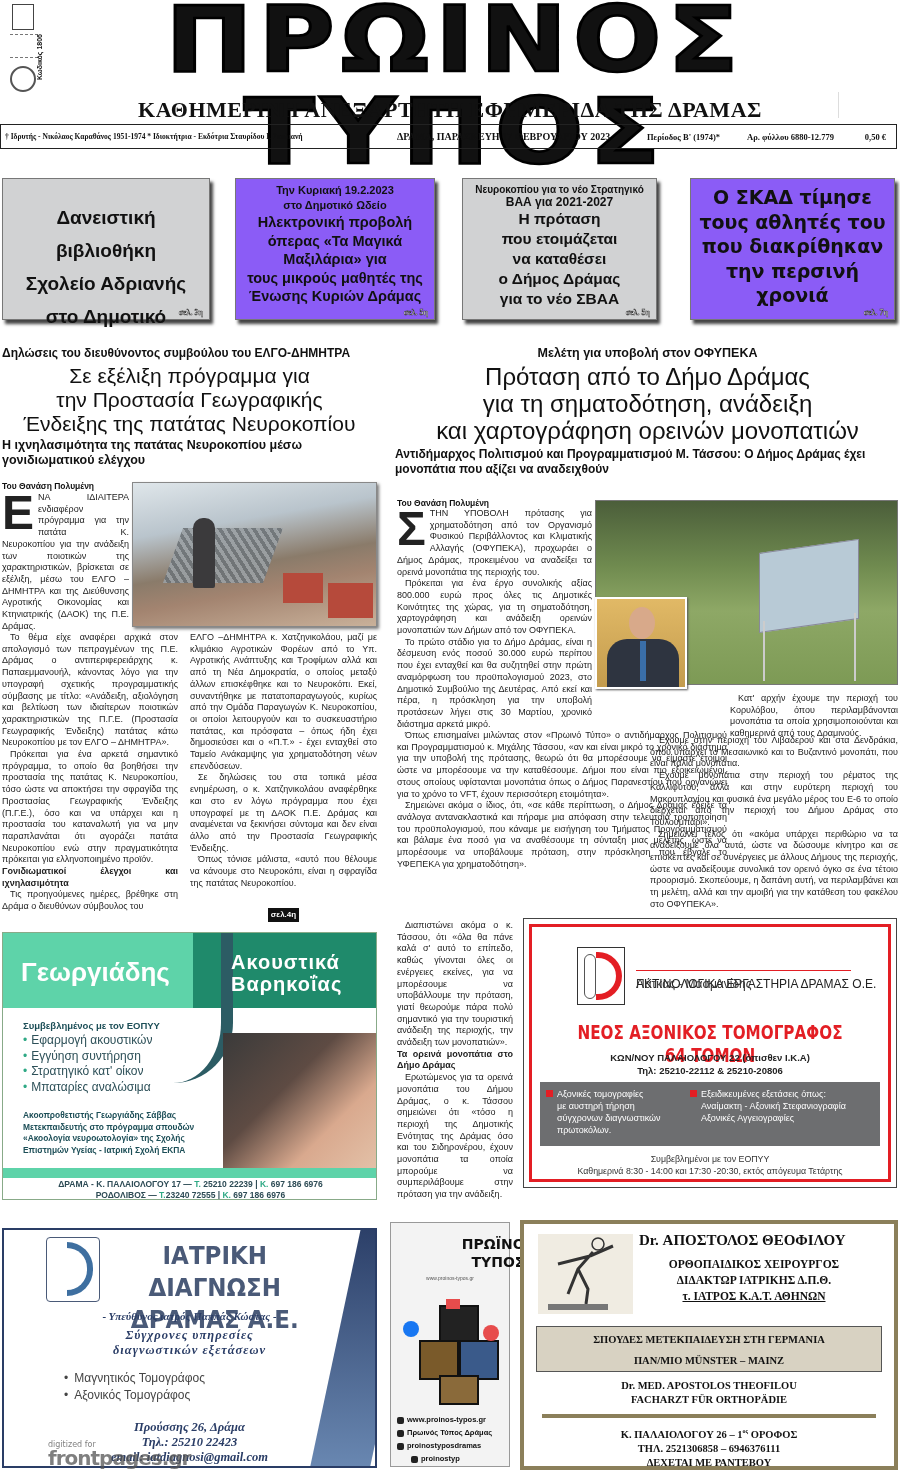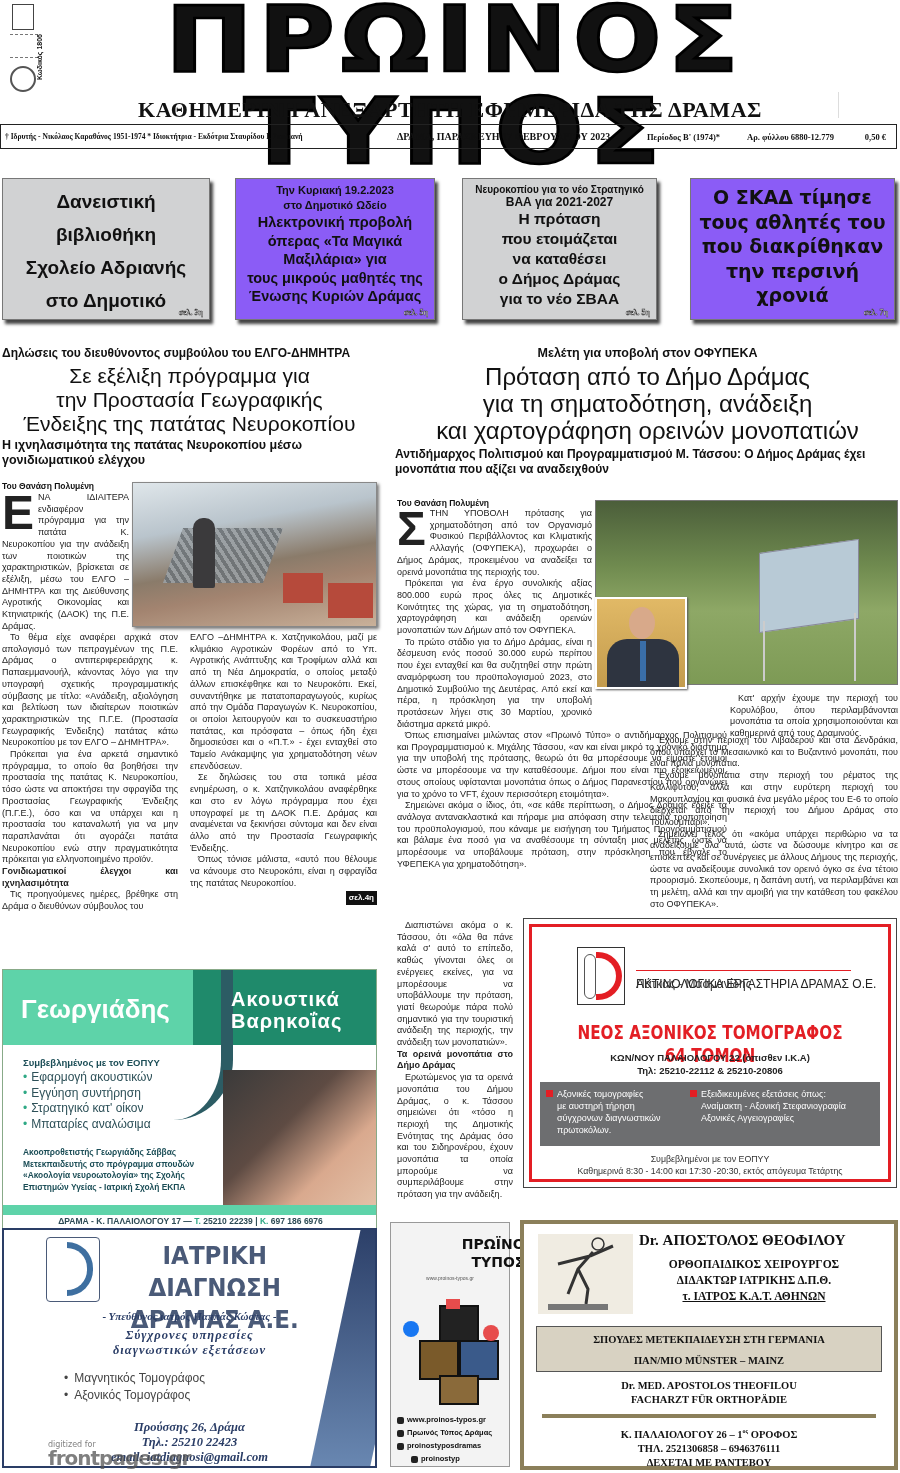--- a/index.html
+++ b/index.html
@@ -51,21 +51,21 @@
   .photo2 { left: 595px; top: 500px; width: 303px; height: 185px; background: linear-gradient(180deg, #4b5e3a 0%, #6f8a4f 35%, #8ea866 60%, #7d9a55 100%); border: 1px solid #777; }
   .photo2 .sign { position:absolute; left:163px; top:45px; width:100px; height:80px; background:#b8cad6; border:1px solid #889; transform: skewY(-8deg); }
   .photo2 .pole1 { position:absolute; left:167px; top:120px; width:2px; height:60px; background:#ccc; }
   .photo2 .pole2 { position:absolute; left:258px; top:112px; width:2px; height:68px; background:#ccc; }
   .portrait { left: 595px; top: 597px; width: 92px; height: 92px; background: linear-gradient(180deg,#e1b966 0%, #c39b4d 100%); border: 2px solid #fff; box-shadow: 1px 1px 2px #555; overflow:hidden; }
   .portrait .head { position:absolute; left:32px; top:8px; width:26px; height:32px; background:#d8a98a; border-radius:50%; }
   .portrait .suit { position:absolute; left:10px; top:40px; width:72px; height:60px; background:#2e3440; border-radius:20px 20px 0 0; }
   .portrait .tie { position:absolute; left:43px; top:42px; width:6px; height:40px; background:#3a6ea8; }
 
   
-  .ad1 { left: 2px; top: 932px; width: 375px; height: 268px; border: 1px solid #8a8; overflow:hidden; background:#fff;margin-top:37px; }
+  .ad1 { left: 2px; top: 932px; width: 375px; height: 268px; border: 1px solid #8a8; overflow:hidden; background:#fff; }
   .ad1 .topl { position:absolute; left:0; top:0; width:190px; height:75px; background:#5ed3a9; }
   .ad1 .topr { position:absolute; left:190px; top:0; width:185px; height:75px; background:#1f8a6b; }
   .ad1 .curve { position:absolute; left:150px; top:0; width:80px; height:150px; border-right:12px solid #2c5c64; border-radius: 0 0 60px 0; }
   .ad1 .brand { position:absolute; left:18px; top:24px; font-size:26px; color:#fff; font-weight:bold; }
   .ad1 .title2 { position:absolute; left:228px; top:18px; font-size:20px; color:#fff; font-weight:bold; line-height:22px; letter-spacing:1px; }
   .ad1 .eopyy { position:absolute; left:20px; top:87px; font-size:9.5px; font-weight:bold; color:#1c4e57; }
   .ad1 .svc { position:absolute; left:20px; top:100px; font-size:12px; color:#2d5058; line-height:15.5px; }
   .ad1 .svc li { list-style:none; }
   .ad1 .svc li::before { content:"•"; color:#2fa985; margin-right:4px; }
   .ad1 .person-txt { position:absolute; left:20px; top:177px; font-size:8.4px; font-weight:bold; color:#1c4e57; line-height:11.5px; }
@@ -140,21 +140,21 @@
 <div class="abs subtitle">ΚΑΘΗΜΕΡΙΝΗ ΑΝΕΞΑΡΤΗΤΗ ΕΦΗΜΕΡΙΔΑ ΤΗΣ ΔΡΑΜΑΣ</div>
 <div class="abs vline"></div>
 <div class="abs infobar">
   <span class="founder">† Ιδρυτής - Νικόλαος Καραθάνος 1951-1974 * Ιδιοκτήτρια - Εκδότρια Σταυρίδου Ι. Στυλιανή</span>
   <span class="date">ΔΡΑΜΑ, ΠΑΡΑΣΚΕΥΗ 17 ΦΕΒΡΟΥΑΡΙΟΥ 2023</span>
   <span class="period">Περίοδος Β' (1974)*</span>
   <span class="issue">Αρ. φύλλου 6880-12.779</span>
   <span class="price">0,50 €</span>
 </div>
 
-<div class="abs teaser gray" style="left:2px;width:208px;padding-top:6px;">
+<div class="abs teaser gray" style="left:2px;width:208px;padding-top:22px;">
   <div class="big">Δανειστική</div>
   <div class="big">βιβλιοθήκη</div>
   <div class="big">Σχολείο Αδριανής</div>
   <div class="big">στο Δημοτικό</div>
   <div class="page">σελ. 3η</div>
 </div>
 <div class="abs teaser white" style="left:235px;width:200px;">
   <div class="kicker">Την Κυριακή 19.2.2023</div>
   <div class="kicker">στο Δημοτικό Ωδείο</div>
   <div class="head" style="font-size:14.5px;line-height:18.5px;">Ηλεκτρονική προβολή</div>
@@ -204,21 +204,21 @@
 <div class="abs body" style="left:2px;top:632px;width:176px;">
   <p>Το θέμα είχε αναφέρει αρχικά στον απολογισμό των πεπραγμένων της Π.Ε. Δράμας ο αντιπεριφερειάρχης κ. Παπαεμμανουήλ, κάνοντας λόγο για την υπογραφή σχετικής προγραμματικής σύμβασης με τίτλο: «Ανάδειξη, αξιολόγηση και βελτίωση των ιδιαίτερων ποιοτικών χαρακτηριστικών της Π.Γ.Ε. (Προστασία Γεωγραφικής Ένδειξης) πατάτας κάτω Νευροκοπίου με τον ΕΛΓΟ – ΔΗΜΗΤΡΑ».</p>
   <p>Πρόκειται για ένα αρκετά σημαντικό πρόγραμμα, το οποίο θα βοηθήσει την προστασία της πατάτας Κ. Νευροκοπίου, τόσο ώστε να αποκτήσει την σφραγίδα της Προστασίας Γεωγραφικής Ένδειξης (Π.Γ.Ε.), όσο και να υπάρχει και η προστασία του καταναλωτή για να μην παραπλανάται ότι αγοράζει πατάτα Νευροκοπίου ενώ στην πραγματικότητα πρόκειται για ελληνοποιημένο προϊόν.</p>
   <p class="sub">Γονιδιωματικοί έλεγχοι και ιχνηλασιμότητα</p>
   <p>Τις προηγούμενες ημέρες, βρέθηκε στη Δράμα ο διευθύνων σύμβουλος του</p>
 </div>
 <div class="abs body" style="left:190px;top:632px;width:187px;">
   <p style="text-indent:0">ΕΛΓΟ –ΔΗΜΗΤΡΑ κ. Χατζηνικολάου, μαζί με κλιμάκιο Αγροτικών Φορέων από το Υπ. Αγροτικής Ανάπτυξης και Τροφίμων αλλά και από τη Νέα Δημοκρατία, ο οποίος μεταξύ άλλων επισκέφθηκε και το Νευροκόπι. Εκεί, συναντήθηκε με πατατοπαραγωγούς, κυρίως από την Ομάδα Παραγωγών Κ. Νευροκοπίου, οι οποίοι λειτουργούν και το συσκευαστήριο πατάτας, και πρόσφατα – όπως ήδη έχει δημοσιεύσει και ο «Π.Τ.» - έχει ενταχθεί στο Ταμείο Ανάκαμψης για χρηματοδότηση νέων επενδύσεων.</p>
   <p>Σε δηλώσεις του στα τοπικά μέσα ενημέρωση, ο κ. Χατζηνικολάου αναφέρθηκε και στο εν λόγω πρόγραμμα που έχει υπογραφεί με τη ΔΑΟΚ Π.Ε. Δράμας και αναμένεται να ξεκινήσει σύντομα και δεν είναι άλλο από την Προστασία Γεωγραφικής Ένδειξης.</p>
   <p>Όπως τόνισε μάλιστα, «αυτό που θέλουμε να κάνουμε στο Νευροκόπι, είναι η σφραγίδα της πατάτας Νευροκοπίου.</p>
-  <div style="text-align:right;margin-top:2px;"><span class="ref-badge">σελ.4η</span></div>
+  <div style="text-align:center;margin-top:19px;"><span class="ref-badge">σελ.4η</span></div>
 </div>
 
 <div class="abs" style="left:395px;top:346px;width:505px;">
   <div class="kick" style="text-align:center;font-size:12.5px;">Μελέτη για υποβολή στον ΟΦΥΠΕΚΑ</div>
   <div class="h1" style="font-size:24px;line-height:27px;margin-top:3px;">Πρόταση από το Δήμο Δράμας</div>
   <div class="h1" style="font-size:24px;line-height:27px;">για τη σηματοδότηση, ανάδειξη</div>
   <div class="h1" style="font-size:24px;line-height:27px;">και χαρτογράφηση ορεινών μονοπατιών</div>
   <div class="deck" style="font-size:12px;margin-top:3px;">Αντιδήμαρχος Πολιτισμού και Προγραμματισμού Μ. Τάσσου: Ο Δήμος Δράμας έχει μονοπάτια που αξίζει να αναδειχθούν</div>
 </div>
 <div class="abs byline" style="left:397px;top:498px;">Του Θανάση Πολυμένη</div>

